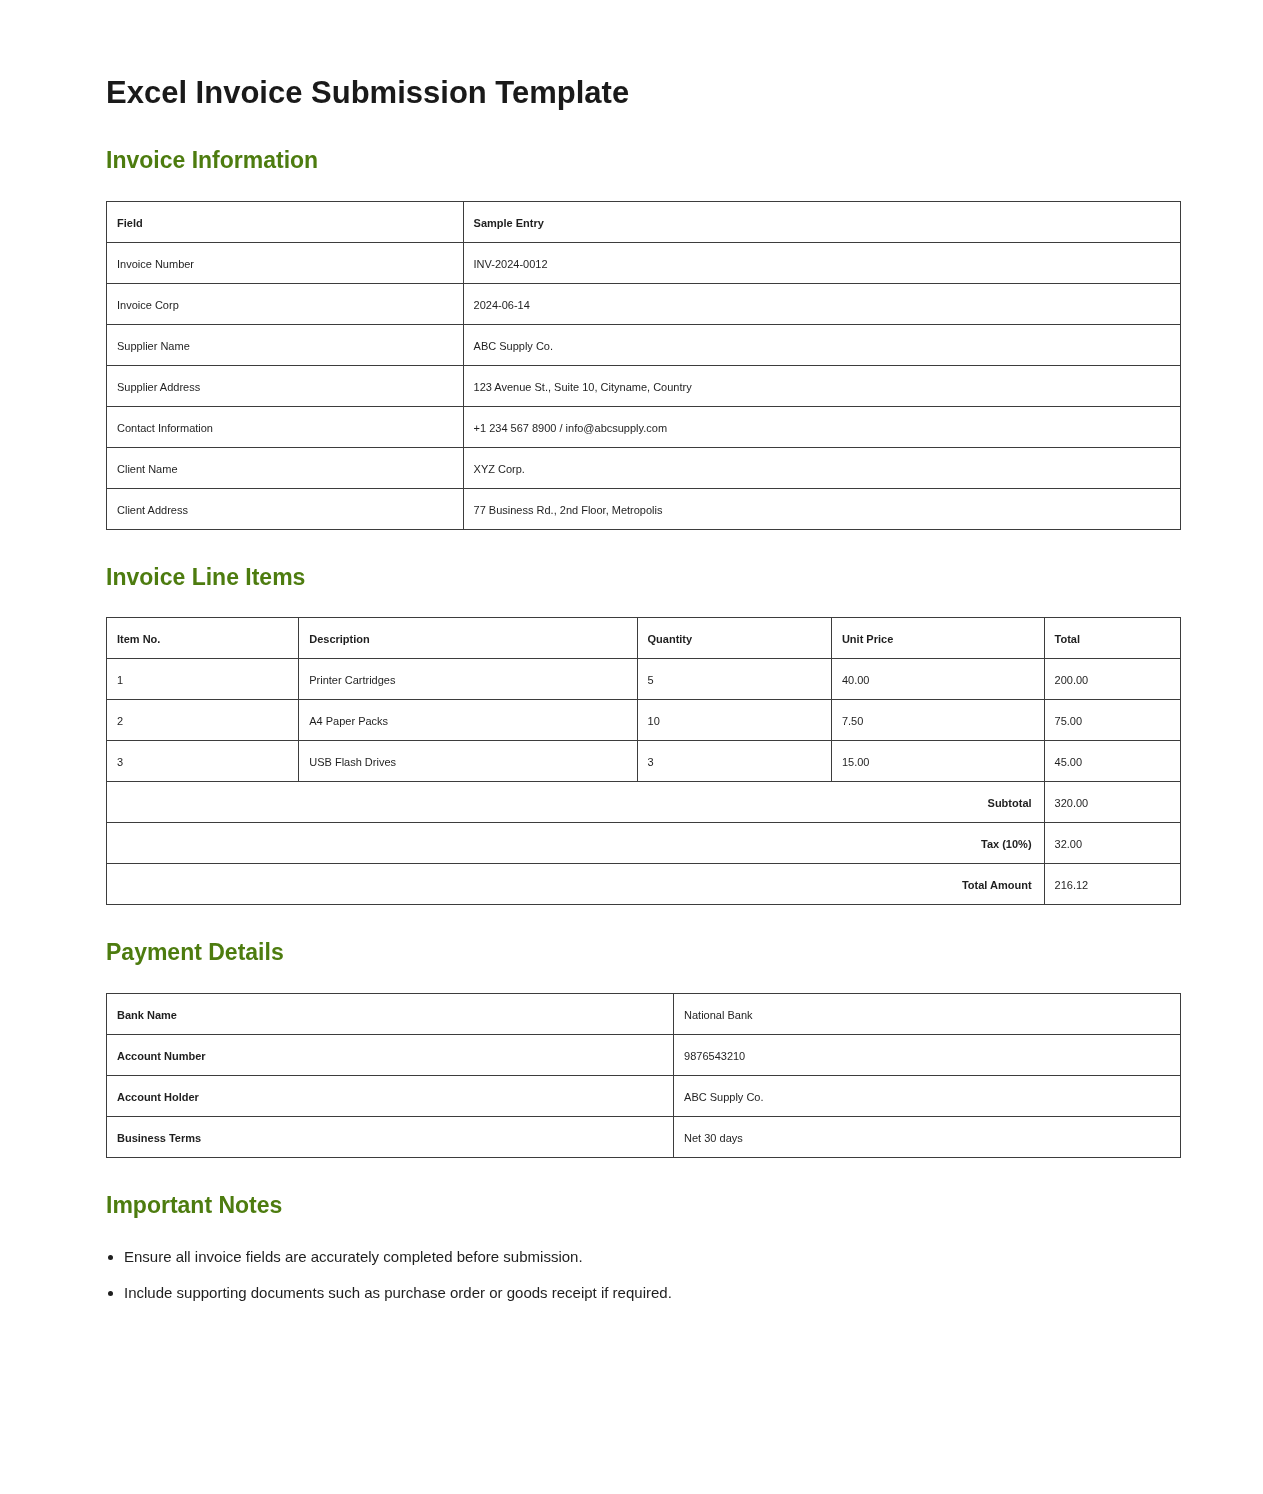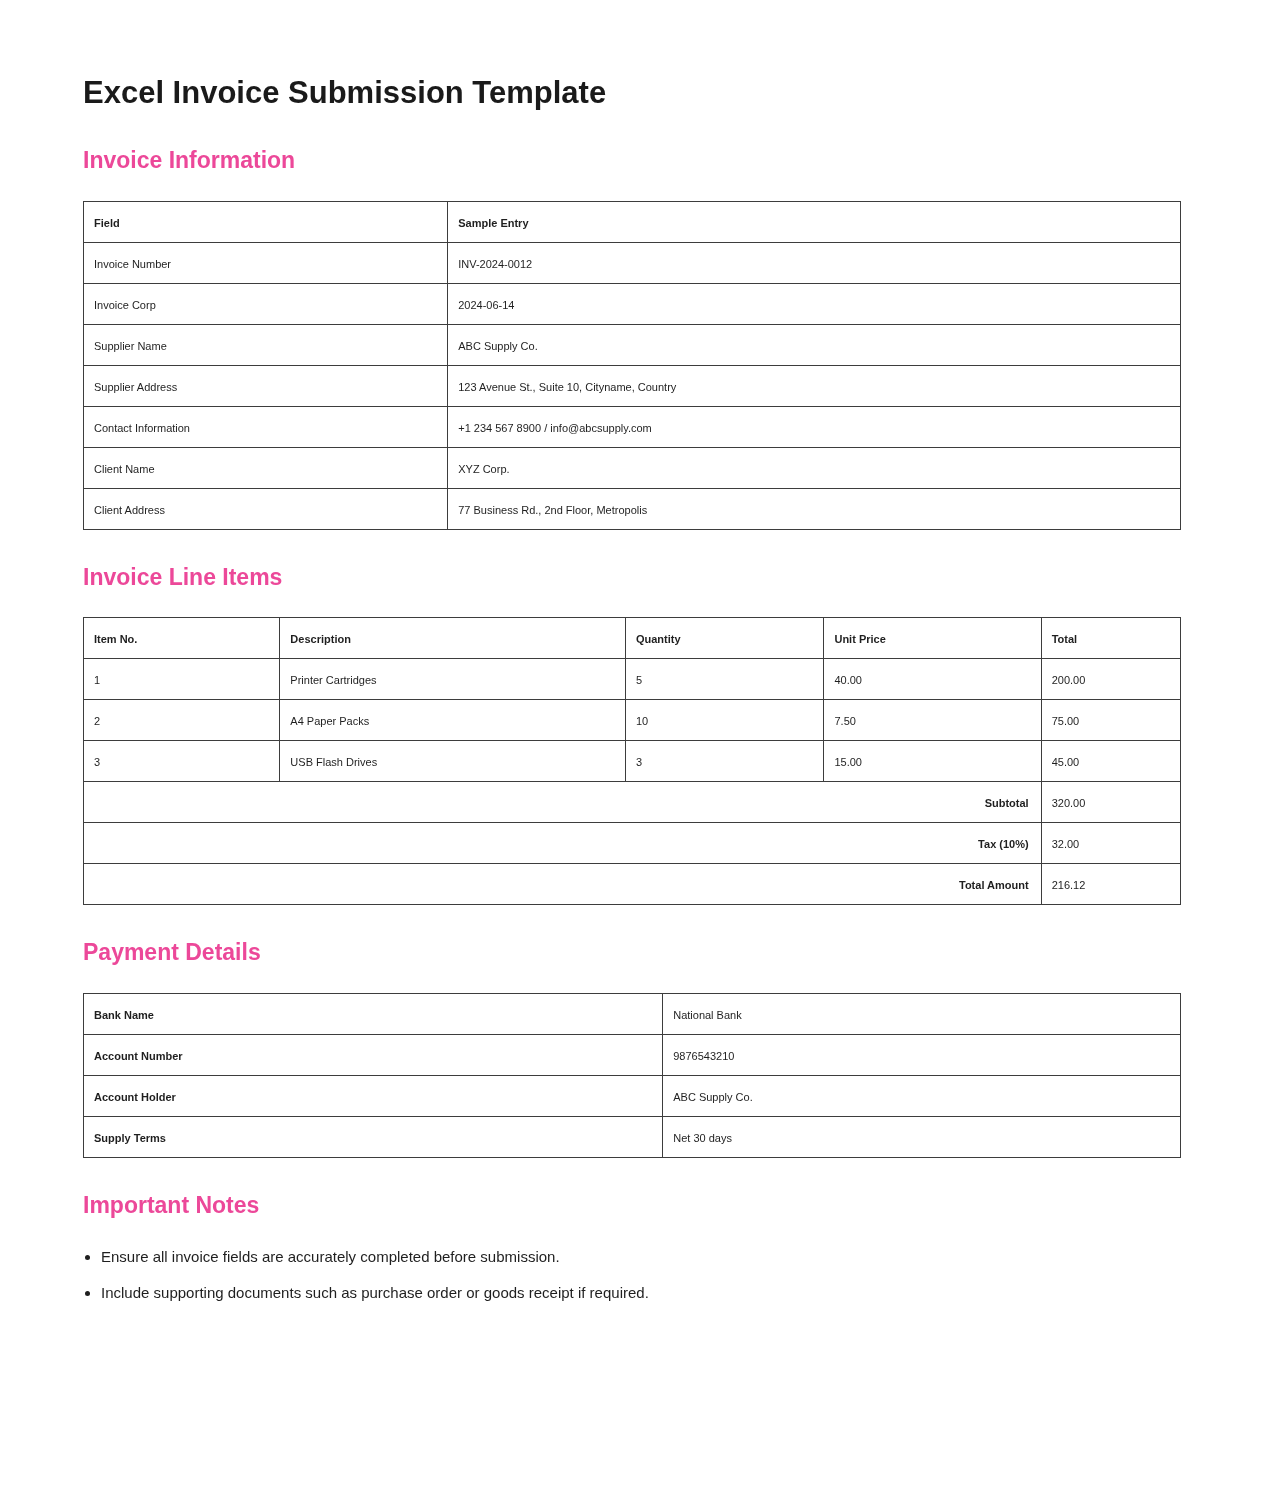--- a/index.html
+++ b/index.html
@@ -6,36 +6,36 @@
   html, body { margin: 0; padding: 0; background: #ffffff; }
   body {
     font-family: "Liberation Sans", "DejaVu Sans", sans-serif;
     color: #1f1f1f;
     -webkit-font-smoothing: antialiased;
   }
   .page {
     width: 1263px;
     height: 1494px;
     background: #ffffff;
-    padding: 74px 82px 0 83px;
+    padding: 74px 82px 0 106px;
     overflow: hidden;
   }
   h1 {
     margin: 0;
     font-size: 31px;
     line-height: 1.25;
     font-weight: 700;
     color: #1a1a1a;
   }
   h2 {
     margin: 33px 0 26px 0;
     font-size: 23px;
     line-height: 1.25;
     font-weight: 700;
-    color: #ec4899;
+    color: #4d7c0f;
   }
   h1.title { margin-bottom: 0; }
   table {
     width: 100%;
     border-collapse: collapse;
     table-layout: fixed;
     font-size: 11px;
     color: #1f1f1f;
   }
   th, td {
@@ -182,21 +182,21 @@
       </tr>
       <tr>
         <td class="bold">Account Number</td>
         <td>9876543210</td>
       </tr>
       <tr>
         <td class="bold">Account Holder</td>
         <td>ABC Supply Co.</td>
       </tr>
       <tr>
-        <td class="bold">Supply Terms</td>
+        <td class="bold">Business Terms</td>
         <td>Net 30 days</td>
       </tr>
     </tbody>
   </table>
 
   <h2>Important Notes</h2>
   <ul class="notes">
     <li>Ensure all invoice fields are accurately completed before submission.</li>
     <li>Include supporting documents such as purchase order or goods receipt if required.</li>
   </ul>

